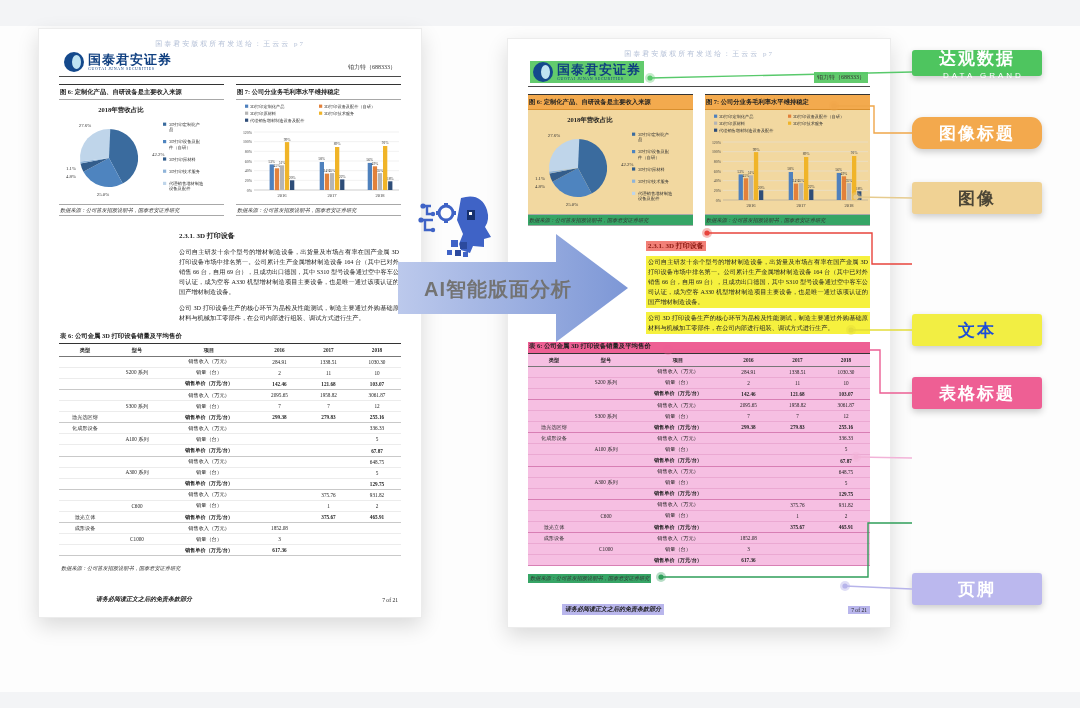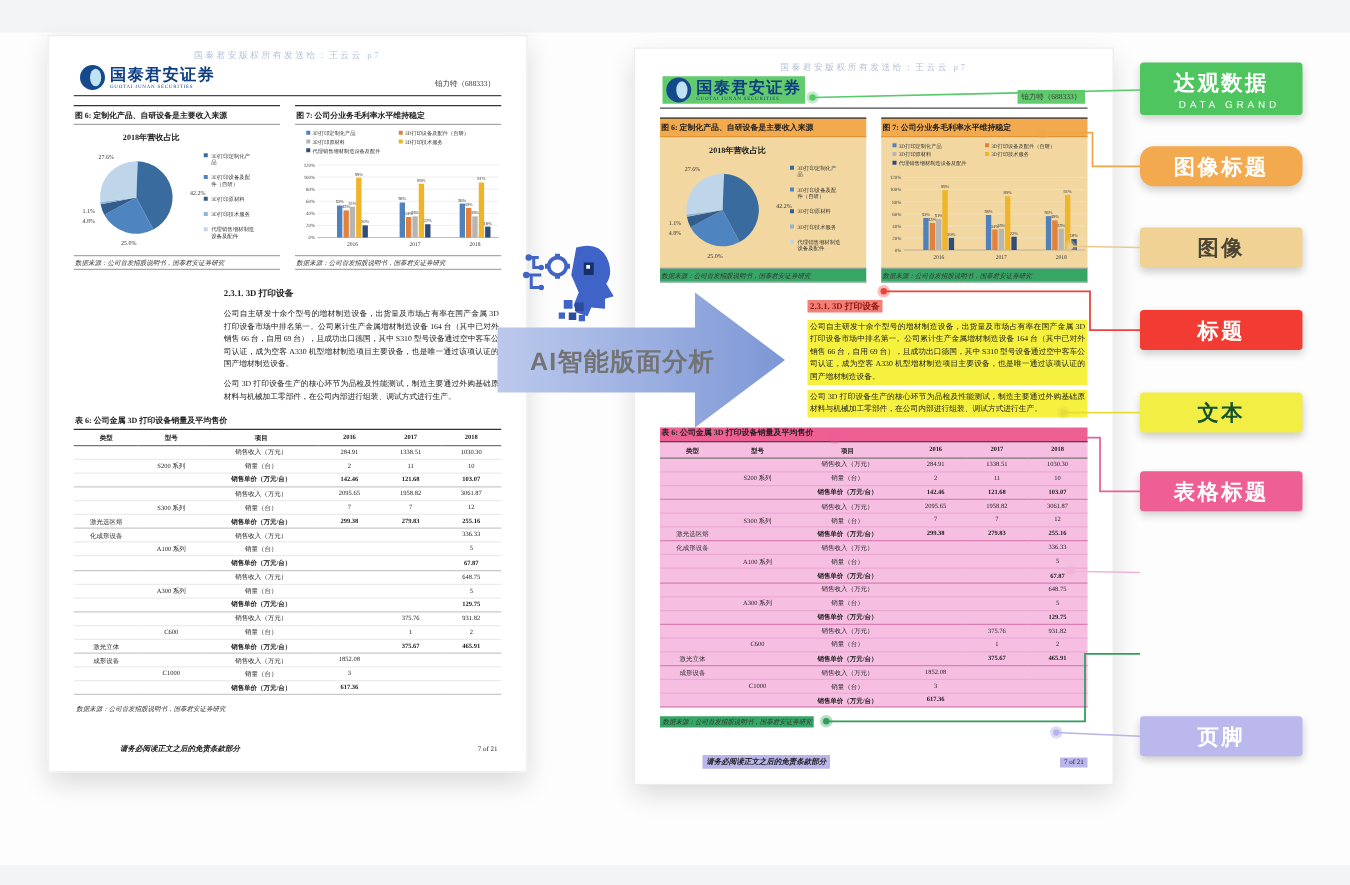--- a/index.html
+++ b/index.html
@@ -70,26 +70,26 @@
   #arrow-wrap{position:absolute;left:396px;top:232px;width:236px;height:112px;}
   #arrow-text{position:absolute;left:424px;top:276px;width:160px;font-size:20px;font-weight:bold;
               color:#737373;letter-spacing:1px;white-space:nowrap;}
   #robot{position:absolute;left:417px;top:190px;width:88px;height:72px;}
 
   
   .legend-label{position:absolute;left:912px;width:130px;height:32px;border-radius:3px;
                 display:flex;flex-direction:column;align-items:center;justify-content:center;
                 font-size:17px;font-weight:bold;color:#fff;box-shadow:0 3px 7px rgba(0,0,0,.2);
                 letter-spacing:2px;}
-  .lb1{top:50px;height:42px;background:#4ec55f;}
+  .lb1{top:50px;height:26px;background:#4ec55f;}
   .lb1 .sub{font-size:8px;font-weight:normal;letter-spacing:3px;margin-top:1px;margin-left:13px;}
   .lb2{top:117px;background:#f3a94d;border-radius:11px;}
   .lb3{top:182px;background:#f0d294;color:#4c4636;}
   .lb4{top:248px;background:#f23c33;}
-  .lb5{top:314px;background:#f2ee43;color:#14532d;}
+  .lb5{top:314px;background:#f2ee43;color:#1d4ed8;}
   .lb6{top:377px;background:#ee5f94;}
   .lb7{top:442px;background:#f6c3e1;color:#fff;}
   .lb8{top:507px;background:#2f9e5a;}
   .lb9{top:573px;background:#bbb8ee;}
 
   #connectors{position:absolute;left:0;top:0;width:1080px;height:708px;pointer-events:none;}
 </style>
 </head>
 <body>
 <div id="canvas">
@@ -717,21 +717,20 @@
     <polygon points="2,30 160,30 160,2 232,56 160,110 160,82 2,82" fill="url(#agrad)"></polygon>
   </svg>
   <div id="arrow-text">AI智能版面分析</div>
 
   <div class="legend-label lb1">
     <span>达观数据</span>
     <span class="sub">DATA GRAND</span>
   </div>
   <div class="legend-label lb2">图像标题</div>
   <div class="legend-label lb3">图像</div>
-  <div class="legend-label lb4">标题</div>
   <div class="legend-label lb5">文本</div>
   <div class="legend-label lb6">表格标题</div>
   <div class="legend-label lb9">页脚</div>
 
   <svg id="connectors">
     <g fill="none" stroke-width="1.4">
       <path d="M650 78 L912 72" stroke="#58c96b"></path>
       <path d="M834 106 L874 106 L874 133 L912 133" stroke="#f0a64a"></path>
       <path d="M856 197 L912 198" stroke="#e6cb8e"></path>
       <path d="M707 233 L872 233 L872 264 L912 264" stroke="#e8443c"></path>

